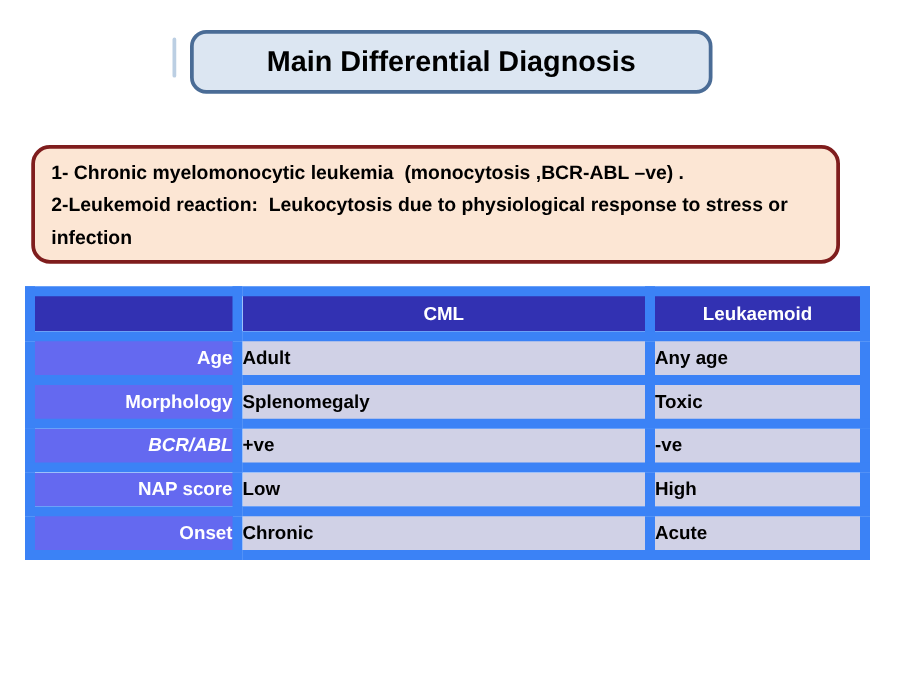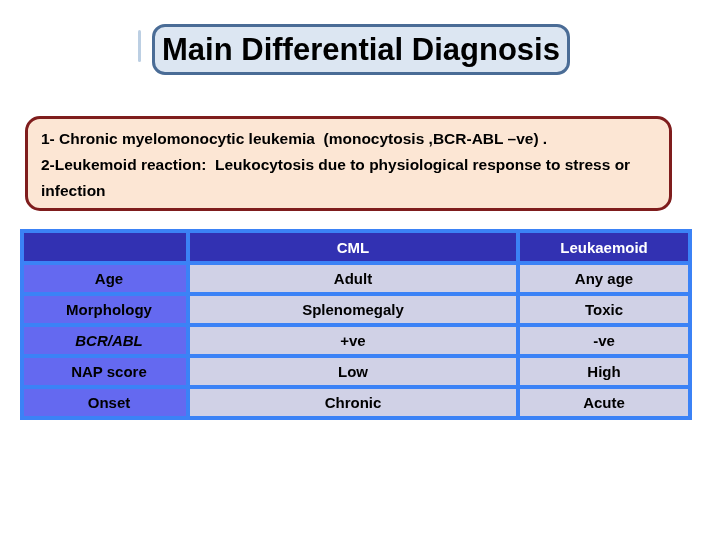--- a/index.html
+++ b/index.html
@@ -27,21 +27,21 @@
     width: 418px; height: 51px;
     background: #dce6f2;
     border: 3px solid #4a6c96;
     border-radius: 13px;
     box-sizing: border-box;
     display: flex;
     align-items: center;
     justify-content: center;
   }
   .title-box span {
-    font-size: 31px;
+    font-size: 23px;
     font-weight: bold;
     color: #000000;
     letter-spacing: 0px;
     white-space: nowrap;
   }
 
   .note-box {
     position: absolute;
     left: 25px; top: 116px;
     width: 647px; height: 95px;
@@ -60,44 +60,44 @@
   }
 
   table.cmp {
     position: absolute;
     left: 20px; top: 229px;
     width: 668px;
     border-collapse: collapse;
     table-layout: fixed;
   }
   table.cmp th, table.cmp td {
-    border: 4px solid #3b82f6;
+    border: 8px solid #3b82f6;
     font-size: 15px;
     font-weight: bold;
     height: 27px;
     padding: 0;
     overflow: hidden;
   }
   table.cmp tr.hdr th {
     background: #3231b2;
     color: #ffffff;
     text-align: center;
     height: 28px;
   }
   table.cmp th.rowlbl {
     background: #6469f0;
-    color: #000000;
-    text-align: center;
+    color: #ffffff;
+    text-align: right;
     padding-left: 8px;
   }
   table.cmp th.rowlbl.it { font-style: italic; }
   table.cmp td.val {
     background: #d0d1e6;
     color: #000000;
-    text-align: center;
+    text-align: left;
   }
 </style>
 </head>
 <body>
 
 <div class="slide">
 
   <div class="accent-sliver"></div>
 
   <div class="title-box">

